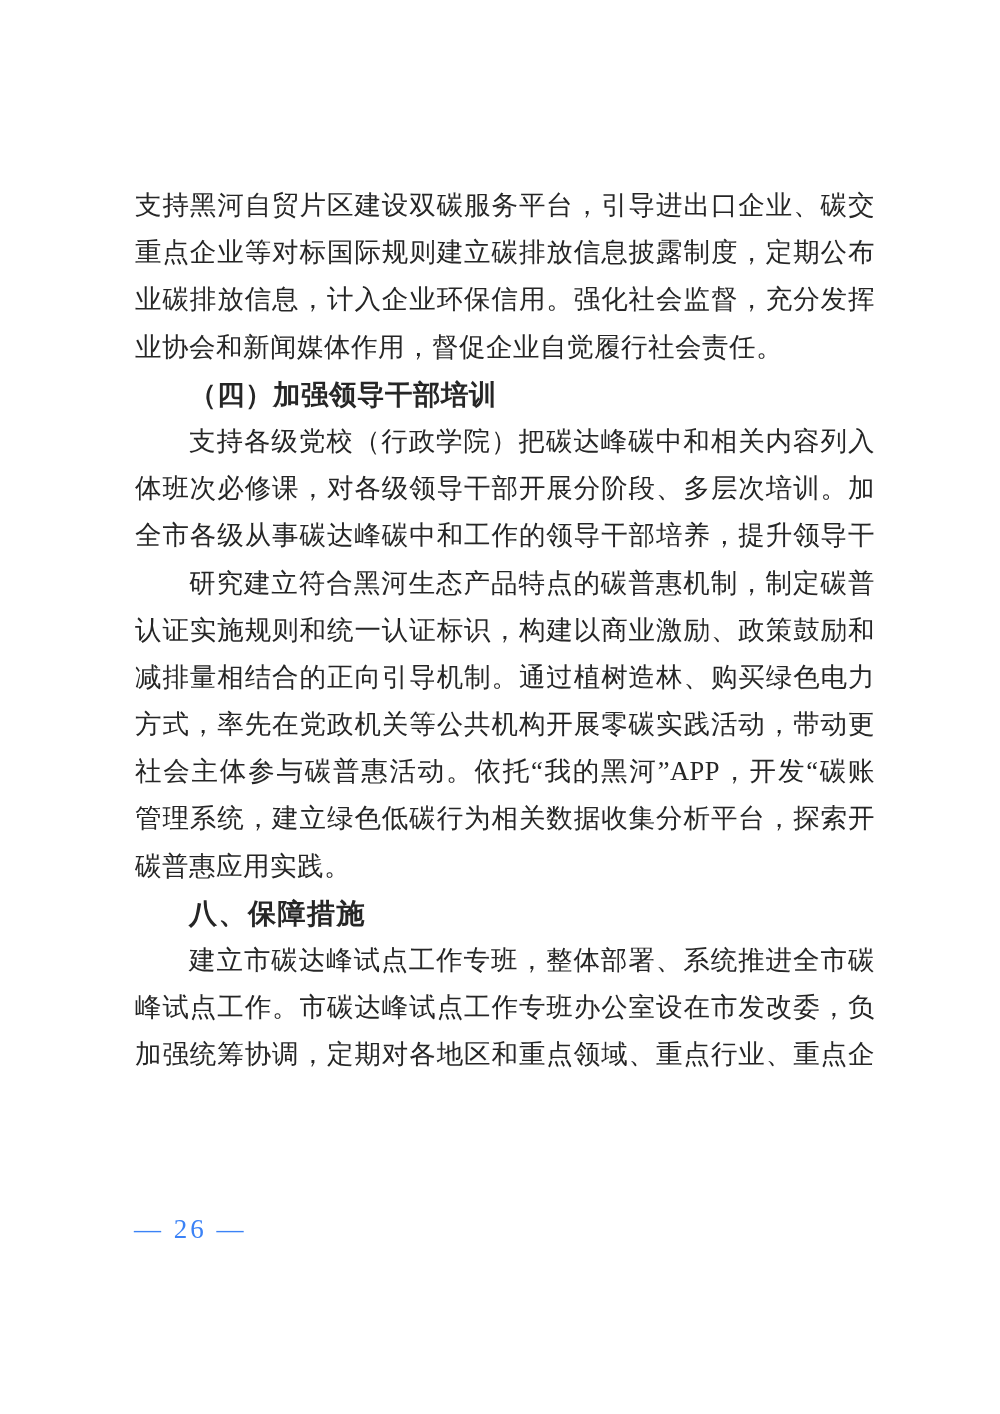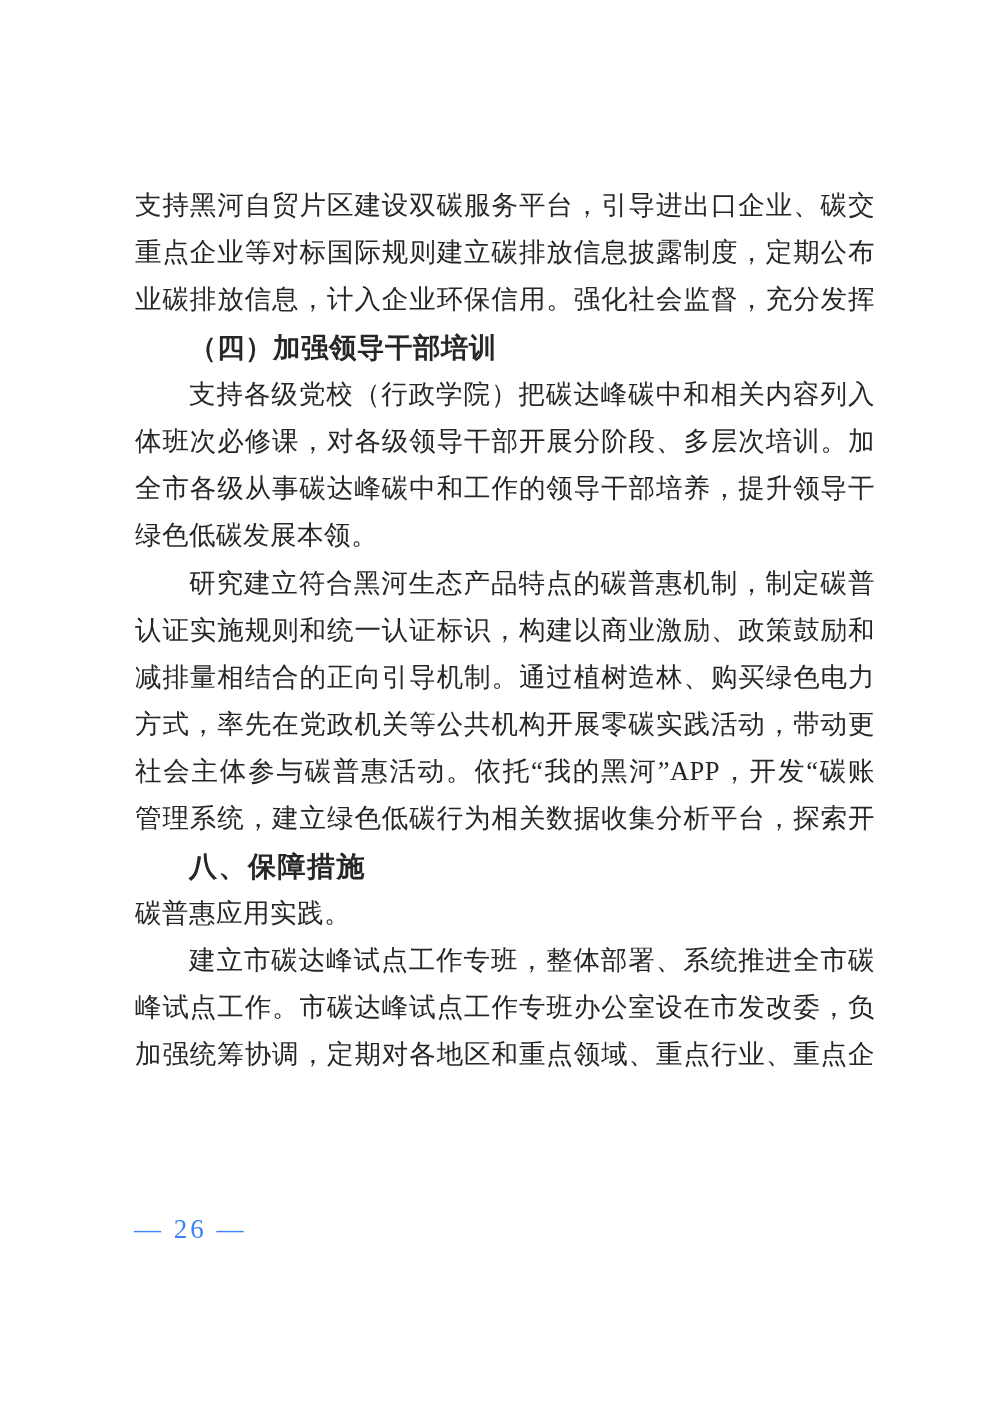--- a/index.html
+++ b/index.html
@@ -59,31 +59,31 @@
   }
 </style>
 </head>
 <body>
 
 <div class="page">
   <div class="text-block">
       <div class="line justify">支持黑河自贸片区建设双碳服务平台，引导进出口企业、碳交易</div>
       <div class="line justify">重点企业等对标国际规则建立碳排放信息披露制度，定期公布企</div>
       <div class="line justify">业碳排放信息，计入企业环保信用。强化社会监督，充分发挥行</div>
+      <div class="line">业协会和新闻媒体作用，督促企业自觉履行社会责任。</div>
       <div class="line heading-sub indent">（四）加强领导干部培训</div>
       <div class="line indent justify">支持各级党校（行政学院）把碳达峰碳中和相关内容列入主</div>
       <div class="line justify">体班次必修课，对各级领导干部开展分阶段、多层次培训。加强</div>
       <div class="line justify">全市各级从事碳达峰碳中和工作的领导干部培养，提升领导干部</div>
-      <div class="line">绿色低碳发展本领。</div>
       <div class="line indent justify">研究建立符合黑河生态产品特点的碳普惠机制，制定碳普惠</div>
       <div class="line justify">认证实施规则和统一认证标识，构建以商业激励、政策鼓励和碳</div>
       <div class="line justify">减排量相结合的正向引导机制。通过植树造林、购买绿色电力等</div>
       <div class="line justify">方式，率先在党政机关等公共机构开展零碳实践活动，带动更多</div>
       <div class="line justify">社会主体参与碳普惠活动。依托“我的黑河”APP，开发“碳账户”</div>
       <div class="line justify">管理系统，建立绿色低碳行为相关数据收集分析平台，探索开展</div>
+      <div class="line">碳普惠应用实践。</div>
       <div class="line heading-main indent">八、保障措施</div>
-      <div class="line">碳普惠应用实践。</div>
       <div class="line indent justify">建立市碳达峰试点工作专班，整体部署、系统推进全市碳达</div>
       <div class="line justify">峰试点工作。市碳达峰试点工作专班办公室设在市发改委，负责</div>
       <div class="line justify">加强统筹协调，定期对各地区和重点领域、重点行业、重点企业</div>
     </div>
   <div class="page-number">— 26 —</div>
 </div>
 
 </body></html>

